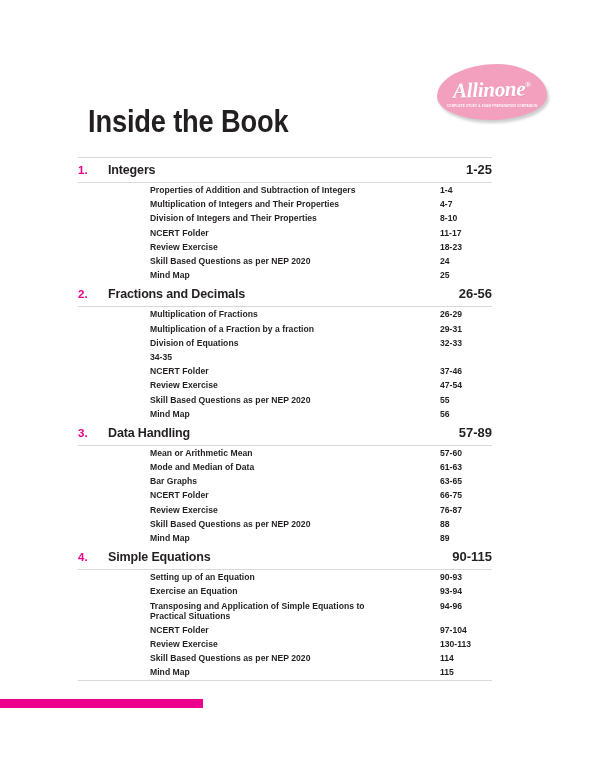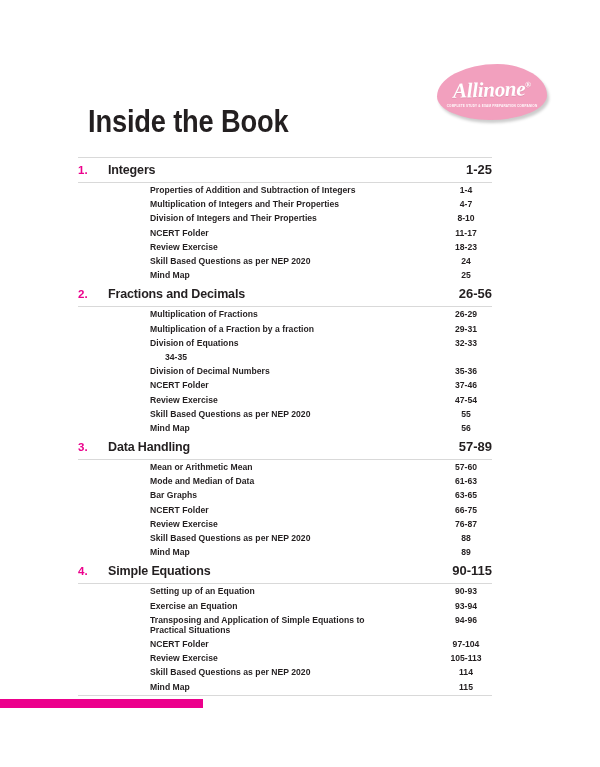--- a/index.html
+++ b/index.html
@@ -141,21 +141,21 @@
     color: #231f20;
     font-size: 8.6px;
     font-weight: 600;
     letter-spacing: 0.03px;
   }
   .topic-pages {
     flex: 0 0 auto;
     color: #231f20;
     font-size: 8.6px;
     font-weight: 600;
-    text-align: center;
+    text-align: left;
     min-width: 52px;
   }
 
   .chapter-block:last-child .topic-row:last-child {
     padding-bottom: 3px;
   }
 
   .rule-bottom {
     height: 1px;
     background: #d9d9d9;
@@ -250,25 +250,20 @@
             <div class="topic-spacer"></div>
             <div class="topic-title">Division of Equations</div>
             <div class="topic-pages">32-33</div>
           </div>
           <div class="topic-row">
             <div class="topic-spacer"></div>
             <div class="topic-pages">34-35</div>
           </div>
           <div class="topic-row">
             <div class="topic-spacer"></div>
-            <div class="topic-title">Division of Decimal Numbers</div>
-            <div class="topic-pages">35-36</div>
-          </div>
-          <div class="topic-row">
-            <div class="topic-spacer"></div>
             <div class="topic-title">NCERT Folder</div>
             <div class="topic-pages">37-46</div>
           </div>
           <div class="topic-row">
             <div class="topic-spacer"></div>
             <div class="topic-title">Review Exercise</div>
             <div class="topic-pages">47-54</div>
           </div>
           <div class="topic-row">
             <div class="topic-spacer"></div>
@@ -345,21 +340,21 @@
             <div class="topic-pages">94-96</div>
           </div>
           <div class="topic-row">
             <div class="topic-spacer"></div>
             <div class="topic-title">NCERT Folder</div>
             <div class="topic-pages">97-104</div>
           </div>
           <div class="topic-row">
             <div class="topic-spacer"></div>
             <div class="topic-title">Review Exercise</div>
-            <div class="topic-pages">105-113</div>
+            <div class="topic-pages">130-113</div>
           </div>
           <div class="topic-row">
             <div class="topic-spacer"></div>
             <div class="topic-title">Skill Based Questions as per NEP 2020</div>
             <div class="topic-pages">114</div>
           </div>
           <div class="topic-row">
             <div class="topic-spacer"></div>
             <div class="topic-title">Mind Map</div>
             <div class="topic-pages">115</div>

